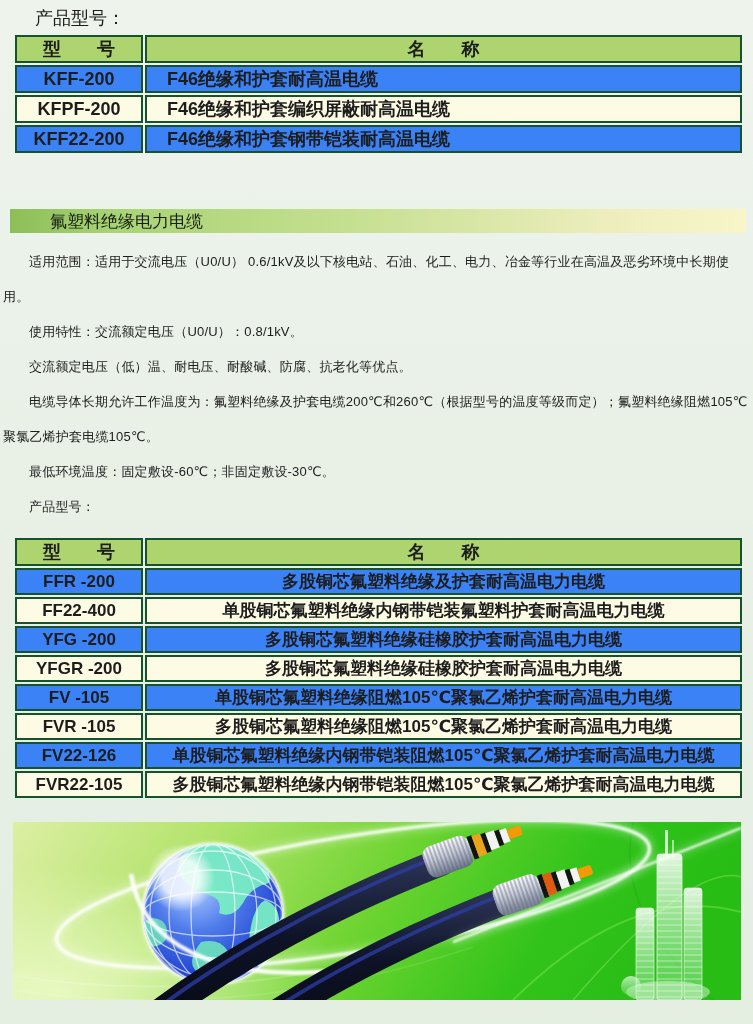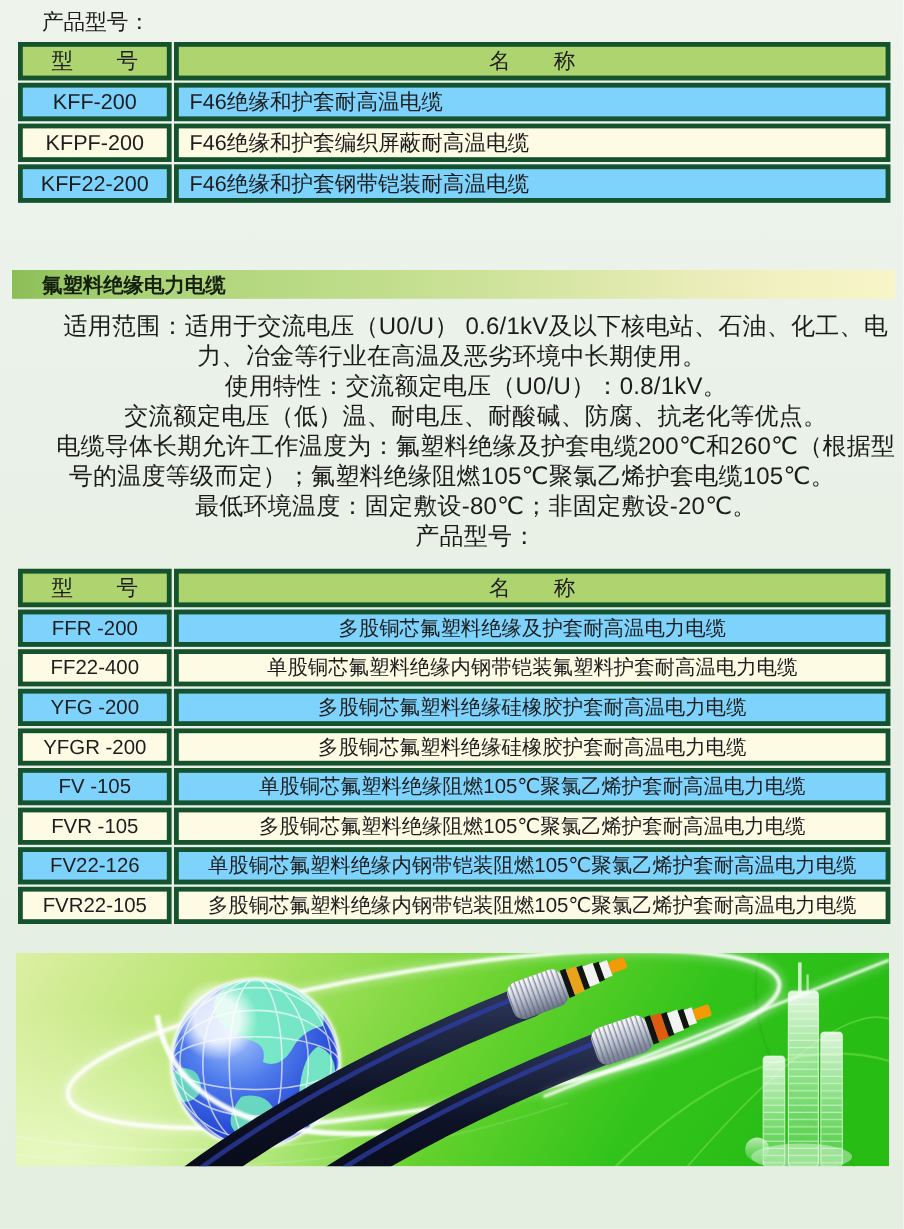--- a/index.html
+++ b/index.html
@@ -14,48 +14,47 @@
   .intro-label {
     font-size:18px; line-height:22px; margin:2px 0 4px 26px; color:#1d1d1d;
   }
 
   table.spec {
     border-collapse:separate; border-spacing:2px;
     width:calc(100% - 4px); margin-left:4px;
     table-layout:fixed;
   }
   table.spec th, table.spec td {
-    border:4px solid #14532d;
-    font-weight:normal;
+    border:2px solid #14532d;
+    font-weight:bold;
     overflow:hidden; white-space:nowrap;
   }
   table.spec th {
     background:#aed470; height:25px; font-size:18px; text-align:center;
   }
   table.spec col.c-model { width:128px; }
-  table.spec td { background:#7dd3fc; text-align:center; }
+  table.spec td { background:#3b82f6; text-align:center; }
   table.spec tbody tr:nth-child(even) td { background:#fdfbe3; }
   #table1 td { height:25px; font-size:18px; }
-  #table1 td.col-name { text-align:left; padding-left:9px; }
+  #table1 td.col-name { text-align:left; padding-left:20px; }
   #table2 td { height:22px; font-size:17px; }
   #table1 { margin-bottom:54px; }
 
   .section-bar {
     height:24px; margin-left:1px; width:736px;
     background:linear-gradient(90deg,#8cbe57 0%,#a9d376 14%,#c4df8f 45%,#eeeebd 82%,#f8f6c9 100%);
     display:flex; align-items:center;
-    padding-left:25px;
-    font-size:17px; font-weight:bold; color:#15200f;
+    padding-left:40px;
+    font-size:17px; font-weight:normal; color:#15200f;
   }
 
   .paragraphs { margin:11px -6px 0 -6px; }
   .paragraphs p {
-    font-size:20px; line-height:25px; text-indent:2em; color:#1c1c1c;
+    font-size:13px; line-height:35px; text-indent:2em; color:#1c1c1c;
     letter-spacing:0.2px;
-    text-align:center;
   }
 
   #table2 { margin-top:12px; }
 
   .photo {
     margin:22px 0 0 4px; width:728px; height:178px;
     display:block; overflow:hidden;
   }
   .photo svg { display:block; }
 </style>
@@ -95,21 +94,21 @@
 
   <div class="section-bar">
     <span>氟塑料绝缘电力电缆</span>
   </div>
 
   <div class="paragraphs">
     <p>适用范围：适用于交流电压（U0/U） 0.6/1kV及以下核电站、石油、化工、电力、冶金等行业在高温及恶劣环境中长期使用。</p>
     <p>使用特性：交流额定电压（U0/U）：0.8/1kV。</p>
     <p>交流额定电压（低）温、耐电压、耐酸碱、防腐、抗老化等优点。</p>
     <p>电缆导体长期允许工作温度为：氟塑料绝缘及护套电缆200℃和260℃（根据型号的温度等级而定）；氟塑料绝缘阻燃105℃聚氯乙烯护套电缆105℃。</p>
-    <p>最低环境温度：固定敷设-80℃；非固定敷设-20℃。</p>
+    <p>最低环境温度：固定敷设-60℃；非固定敷设-30℃。</p>
     <p>产品型号：</p>
   </div>
 
   <table class="spec" id="table2">
     <colgroup>
         <col class="c-model">
         <col class="c-name">
       </colgroup>
     <thead>
       <tr>

